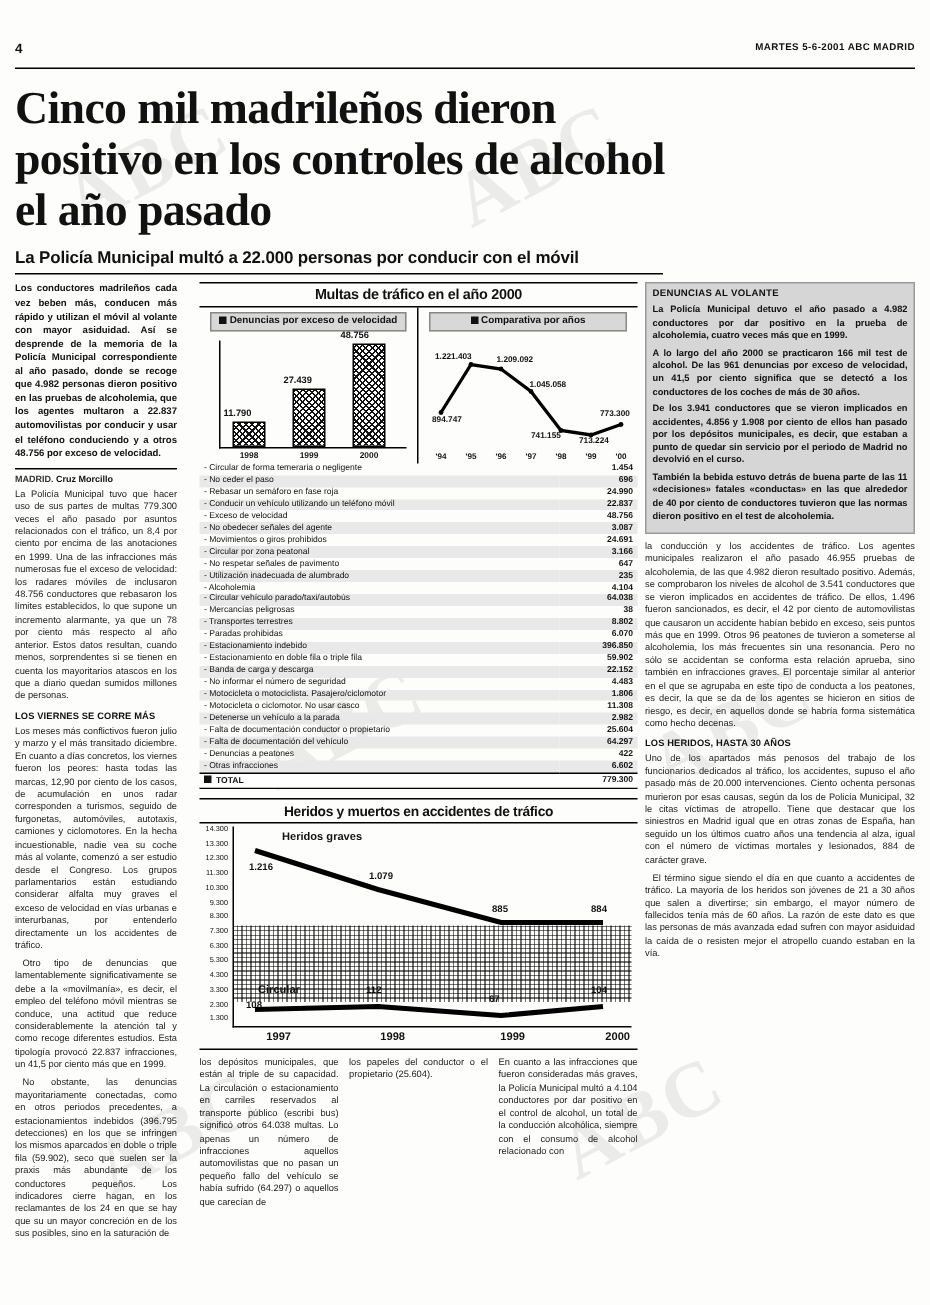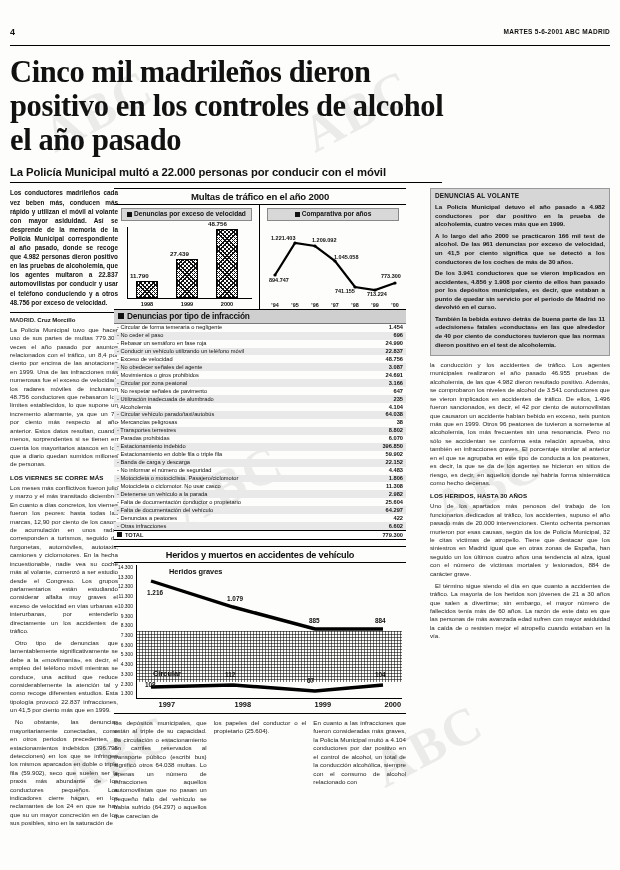--- a/index.html
+++ b/index.html
@@ -76,21 +76,21 @@
   }
   .body-text p { margin:0 0 3.5px 0; text-indent:5px;}
   .body-text p.first { text-indent:0; }
   .subsub {
     font-size:6.2px; font-weight:bold; margin:5px 0 3px 0;
     letter-spacing:.1px;
   }
 
   
   .col-graphic {
-    position:absolute; left:104px; top:0; width:292px;
+    position:absolute; left:123px; top:0; width:292px;
   }
   .graphic-box { border-top:1.4px solid #000; border-bottom:1.4px solid #000; }
   .g-title {
     text-align:center; font-weight:bold; font-size:9.6px;
     padding:2px 0 2px 0; letter-spacing:-.2px;
     border-bottom:1.1px solid #000;
   }
   .charts-row { display:flex; }
   .chart-half { width:50%; padding:2px 3px 0 3px; }
   .chart-half.left { border-right:1px solid #000; }
@@ -298,23 +298,20 @@
                 <div class="line-cat" style="left:34px;">'96</div>
                 <div class="line-cat" style="left:54px;">'97</div>
                 <div class="line-cat" style="left:74px;">'98</div>
                 <div class="line-cat" style="left:94px;">'99</div>
                 <div class="line-cat" style="left:114px;">'00</div>
               </div>
             </div>
           </div>
         </div>
 
-        <div class="tbl-head">
-          <span class="marker"></span><span>Denuncias por tipo de infracción</span>
-        </div>
         <table class="infr">
           <tbody id="infr-body">
               <tr>
                 <td>- Circular de forma temeraria o negligente</td>
                 <td class="num">1.454</td>
               </tr>
               <tr>
                 <td>- No ceder el paso</td>
                 <td class="num">696</td>
               </tr>
@@ -416,21 +413,21 @@
               </tr>
               <tr class="total">
                 <td class="lbl">TOTAL</td>
                 <td class="num">779.300</td>
               </tr>
             </tbody>
         </table>
       </div>
 
       <div class="graphic-box" style="margin-top:6px;">
-        <div class="g2-title">Heridos y muertos en accidentes de vehículo</div>
+        <div class="g2-title">Heridos y muertos en accidentes de tráfico</div>
         <div class="g2-area">
           <div id="yticks">
               <div class="ylab" style="top: 2px;">14.300</div>
               <div class="ylab" style="top: 11.7143px;">13.300</div>
               <div class="ylab" style="top: 21.4286px;">12.300</div>
               <div class="ylab" style="top: 31.1429px;">11.300</div>
               <div class="ylab" style="top: 40.8571px;">10.300</div>
               <div class="ylab" style="top: 50.5714px;">9.300</div>
               <div class="ylab" style="top: 60.2857px;">8.300</div>
               <div class="ylab" style="top: 70px;">7.300</div>

